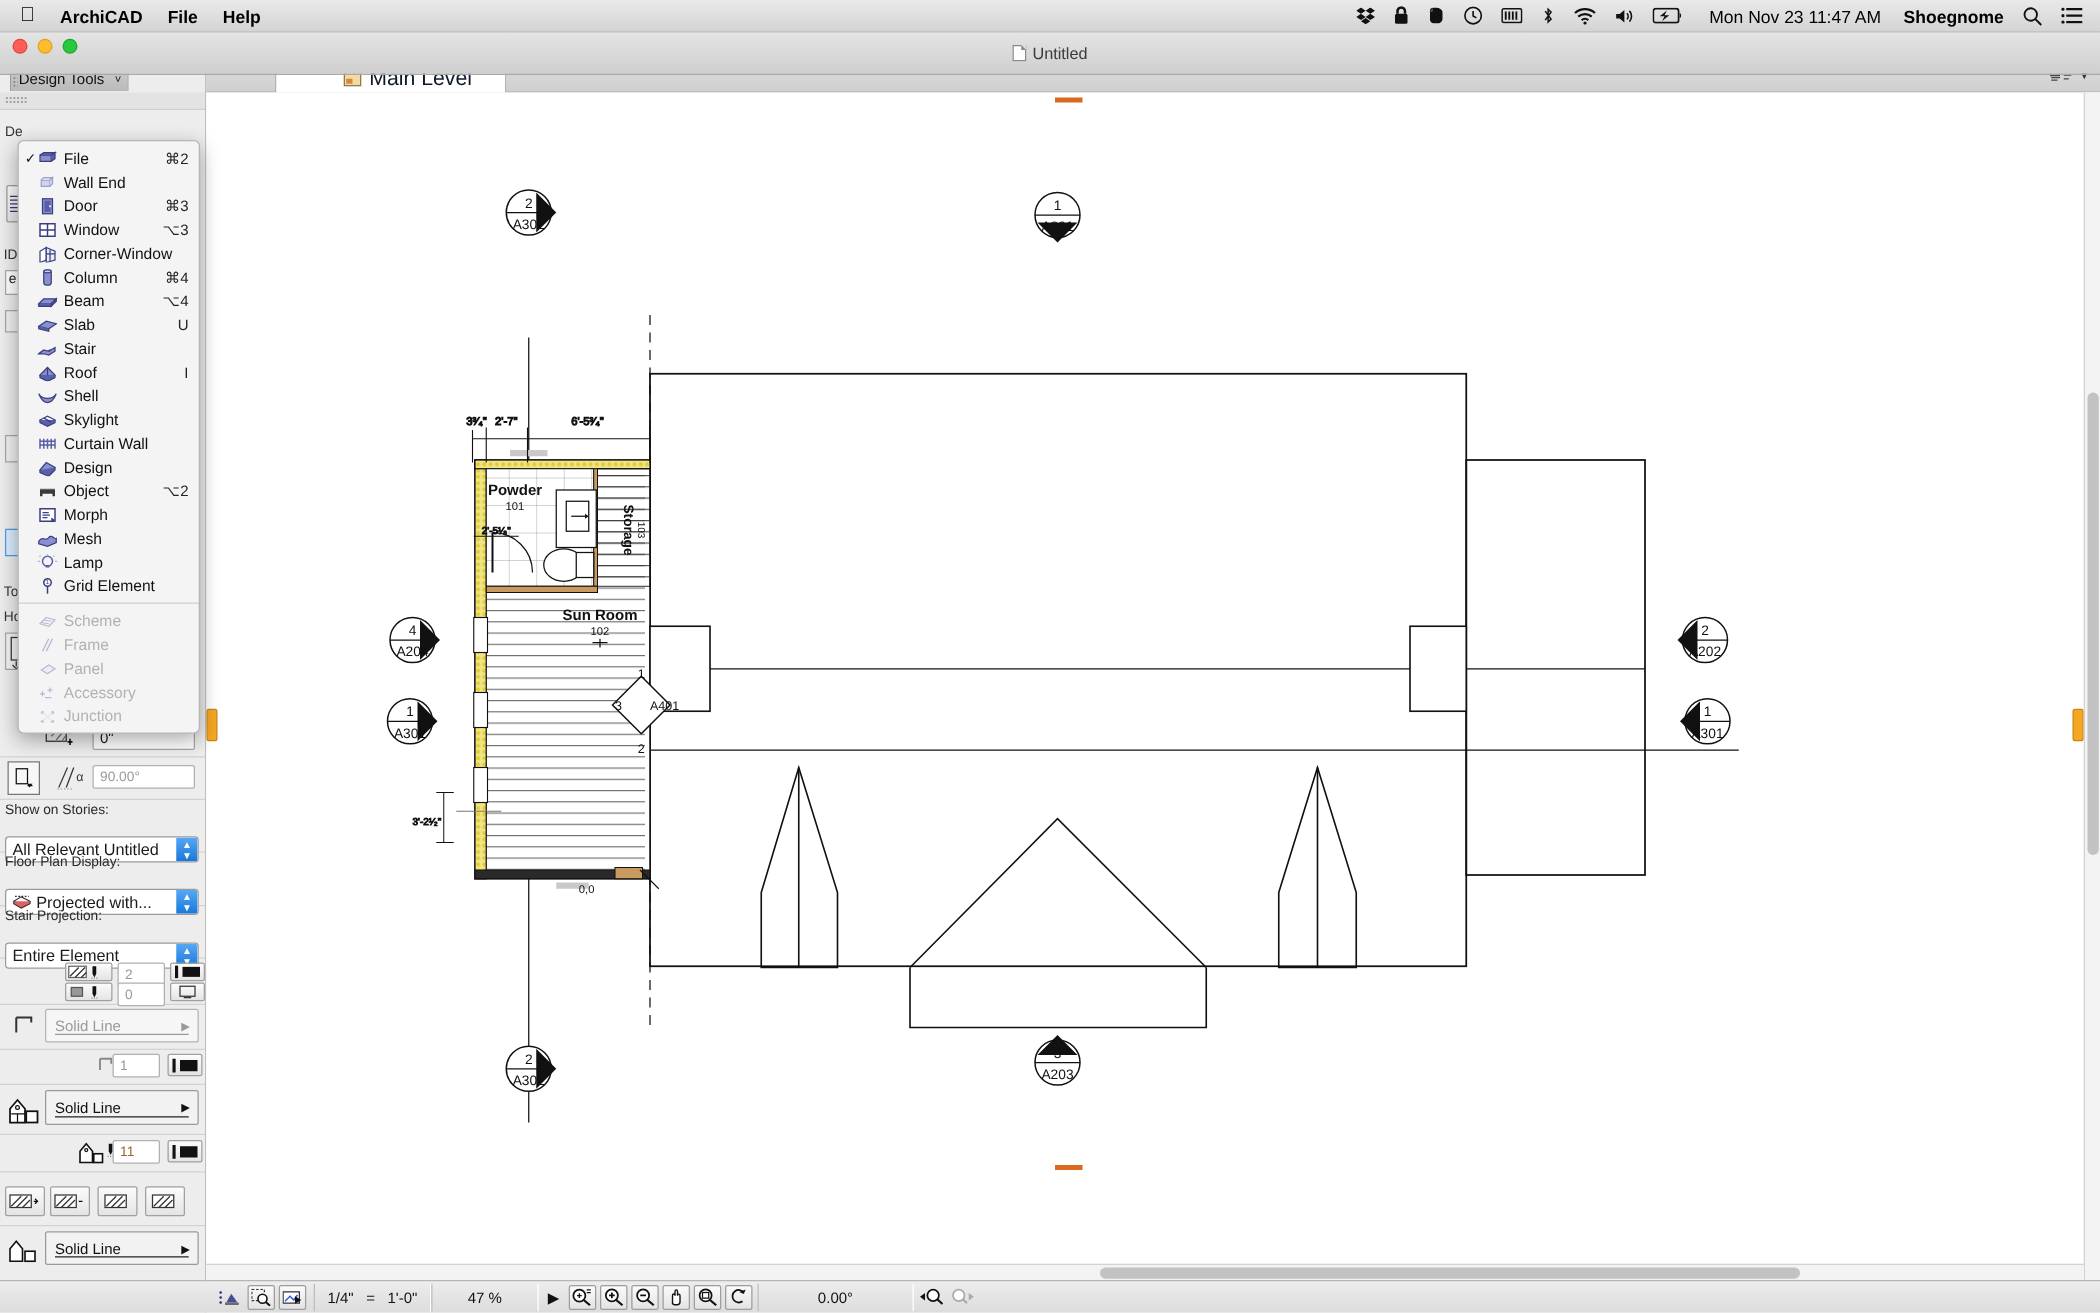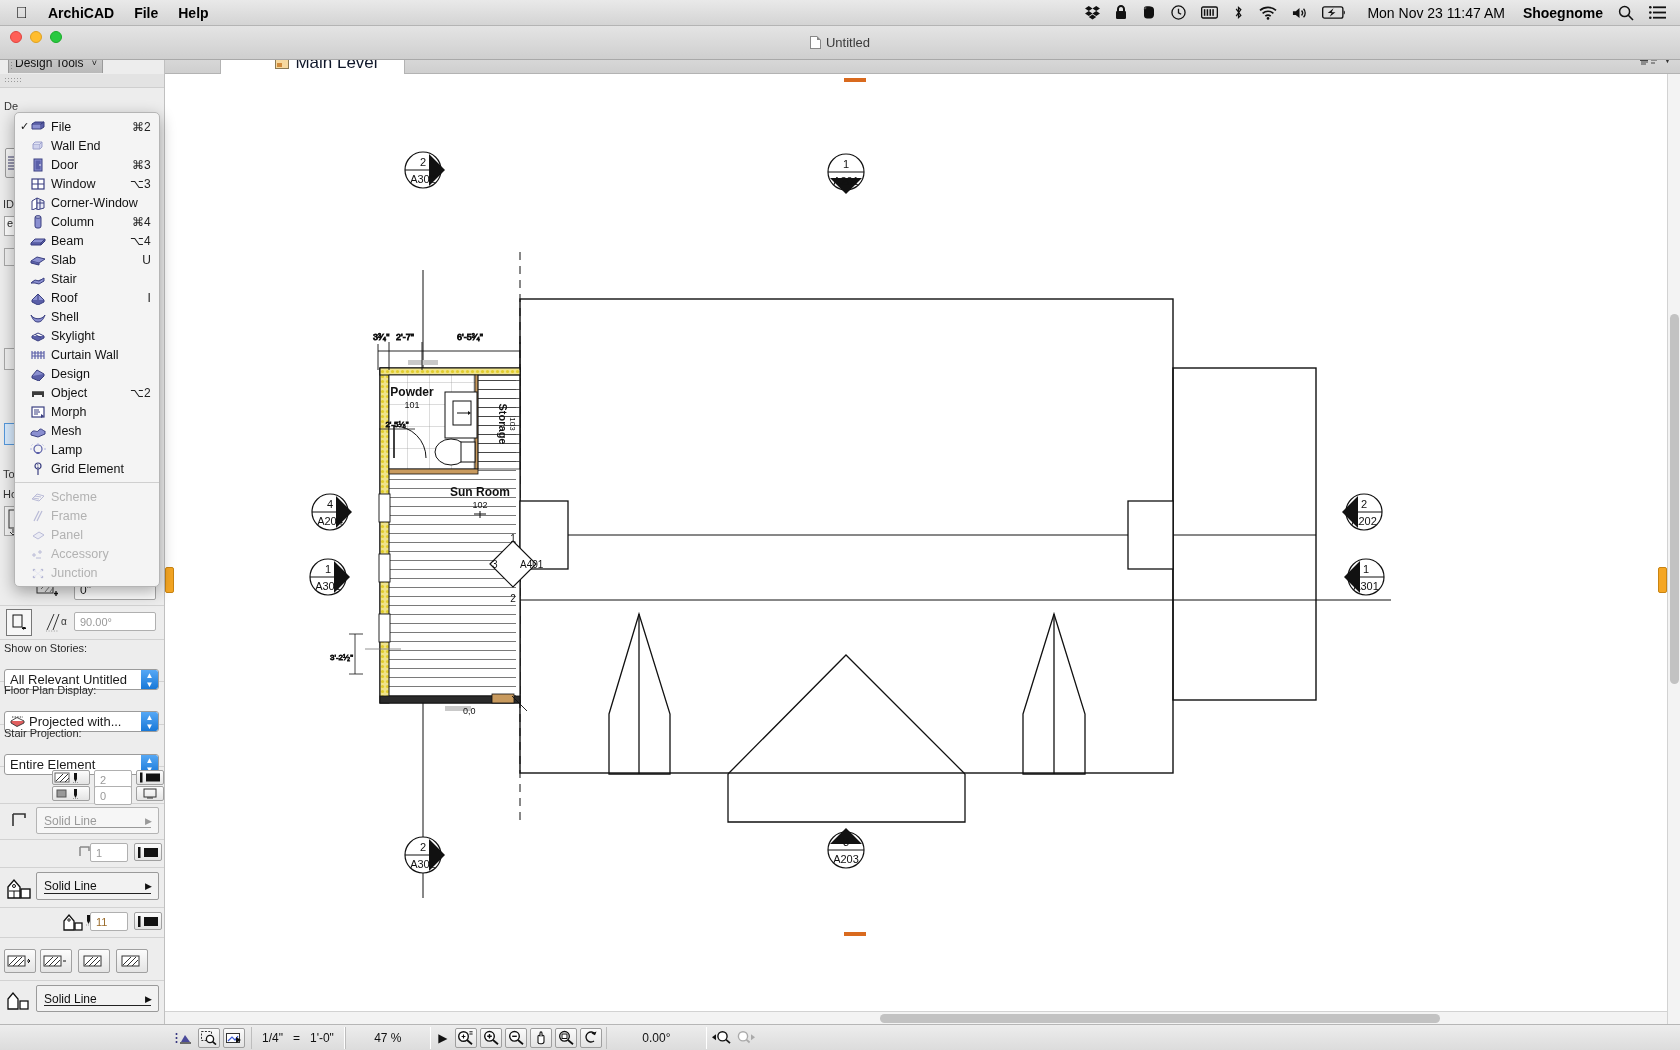--- a/index.html
+++ b/index.html
@@ -1120,21 +1120,21 @@
           <rect x="4" y="4" width="5" height="4.5" fill="none" stroke="#111" stroke-width="1"></rect>
         </svg>
     </div>
     <div class="sbbtn">
       <svg width="15" height="15" viewBox="0 0 15 15">
           <path d="M12 4a5 5 0 10-1 7" fill="none" stroke="#111" stroke-width="1.4"></path>
           <path d="M13.5 1.5L12 5.2 8.4 3.6z" fill="#111"></path>
         </svg>
     </div>
 
-    <div class="sbtxt" style="width:101px;justify-content:center;margin-left:4px;">0.00°</div>
+    <div class="sbtxt" style="width:125px;justify-content:center;margin-left:4px;">0.00°</div>
 
     <div class="sbbtn flat">
       <svg width="20" height="15" viewBox="0 0 20 15">
           <path d="M1 7.3l4-3v6z" fill="#111"></path>
           <circle cx="11.5" cy="6.3" r="4.6" fill="#fff" stroke="#111" stroke-width="1.4"></circle>
           <path d="M15 9.6l4 3.6" stroke="#111" stroke-width="1.7"></path>
         </svg>
     </div>
     <div class="sbbtn flat">
       <svg width="20" height="15" viewBox="0 0 20 15">

